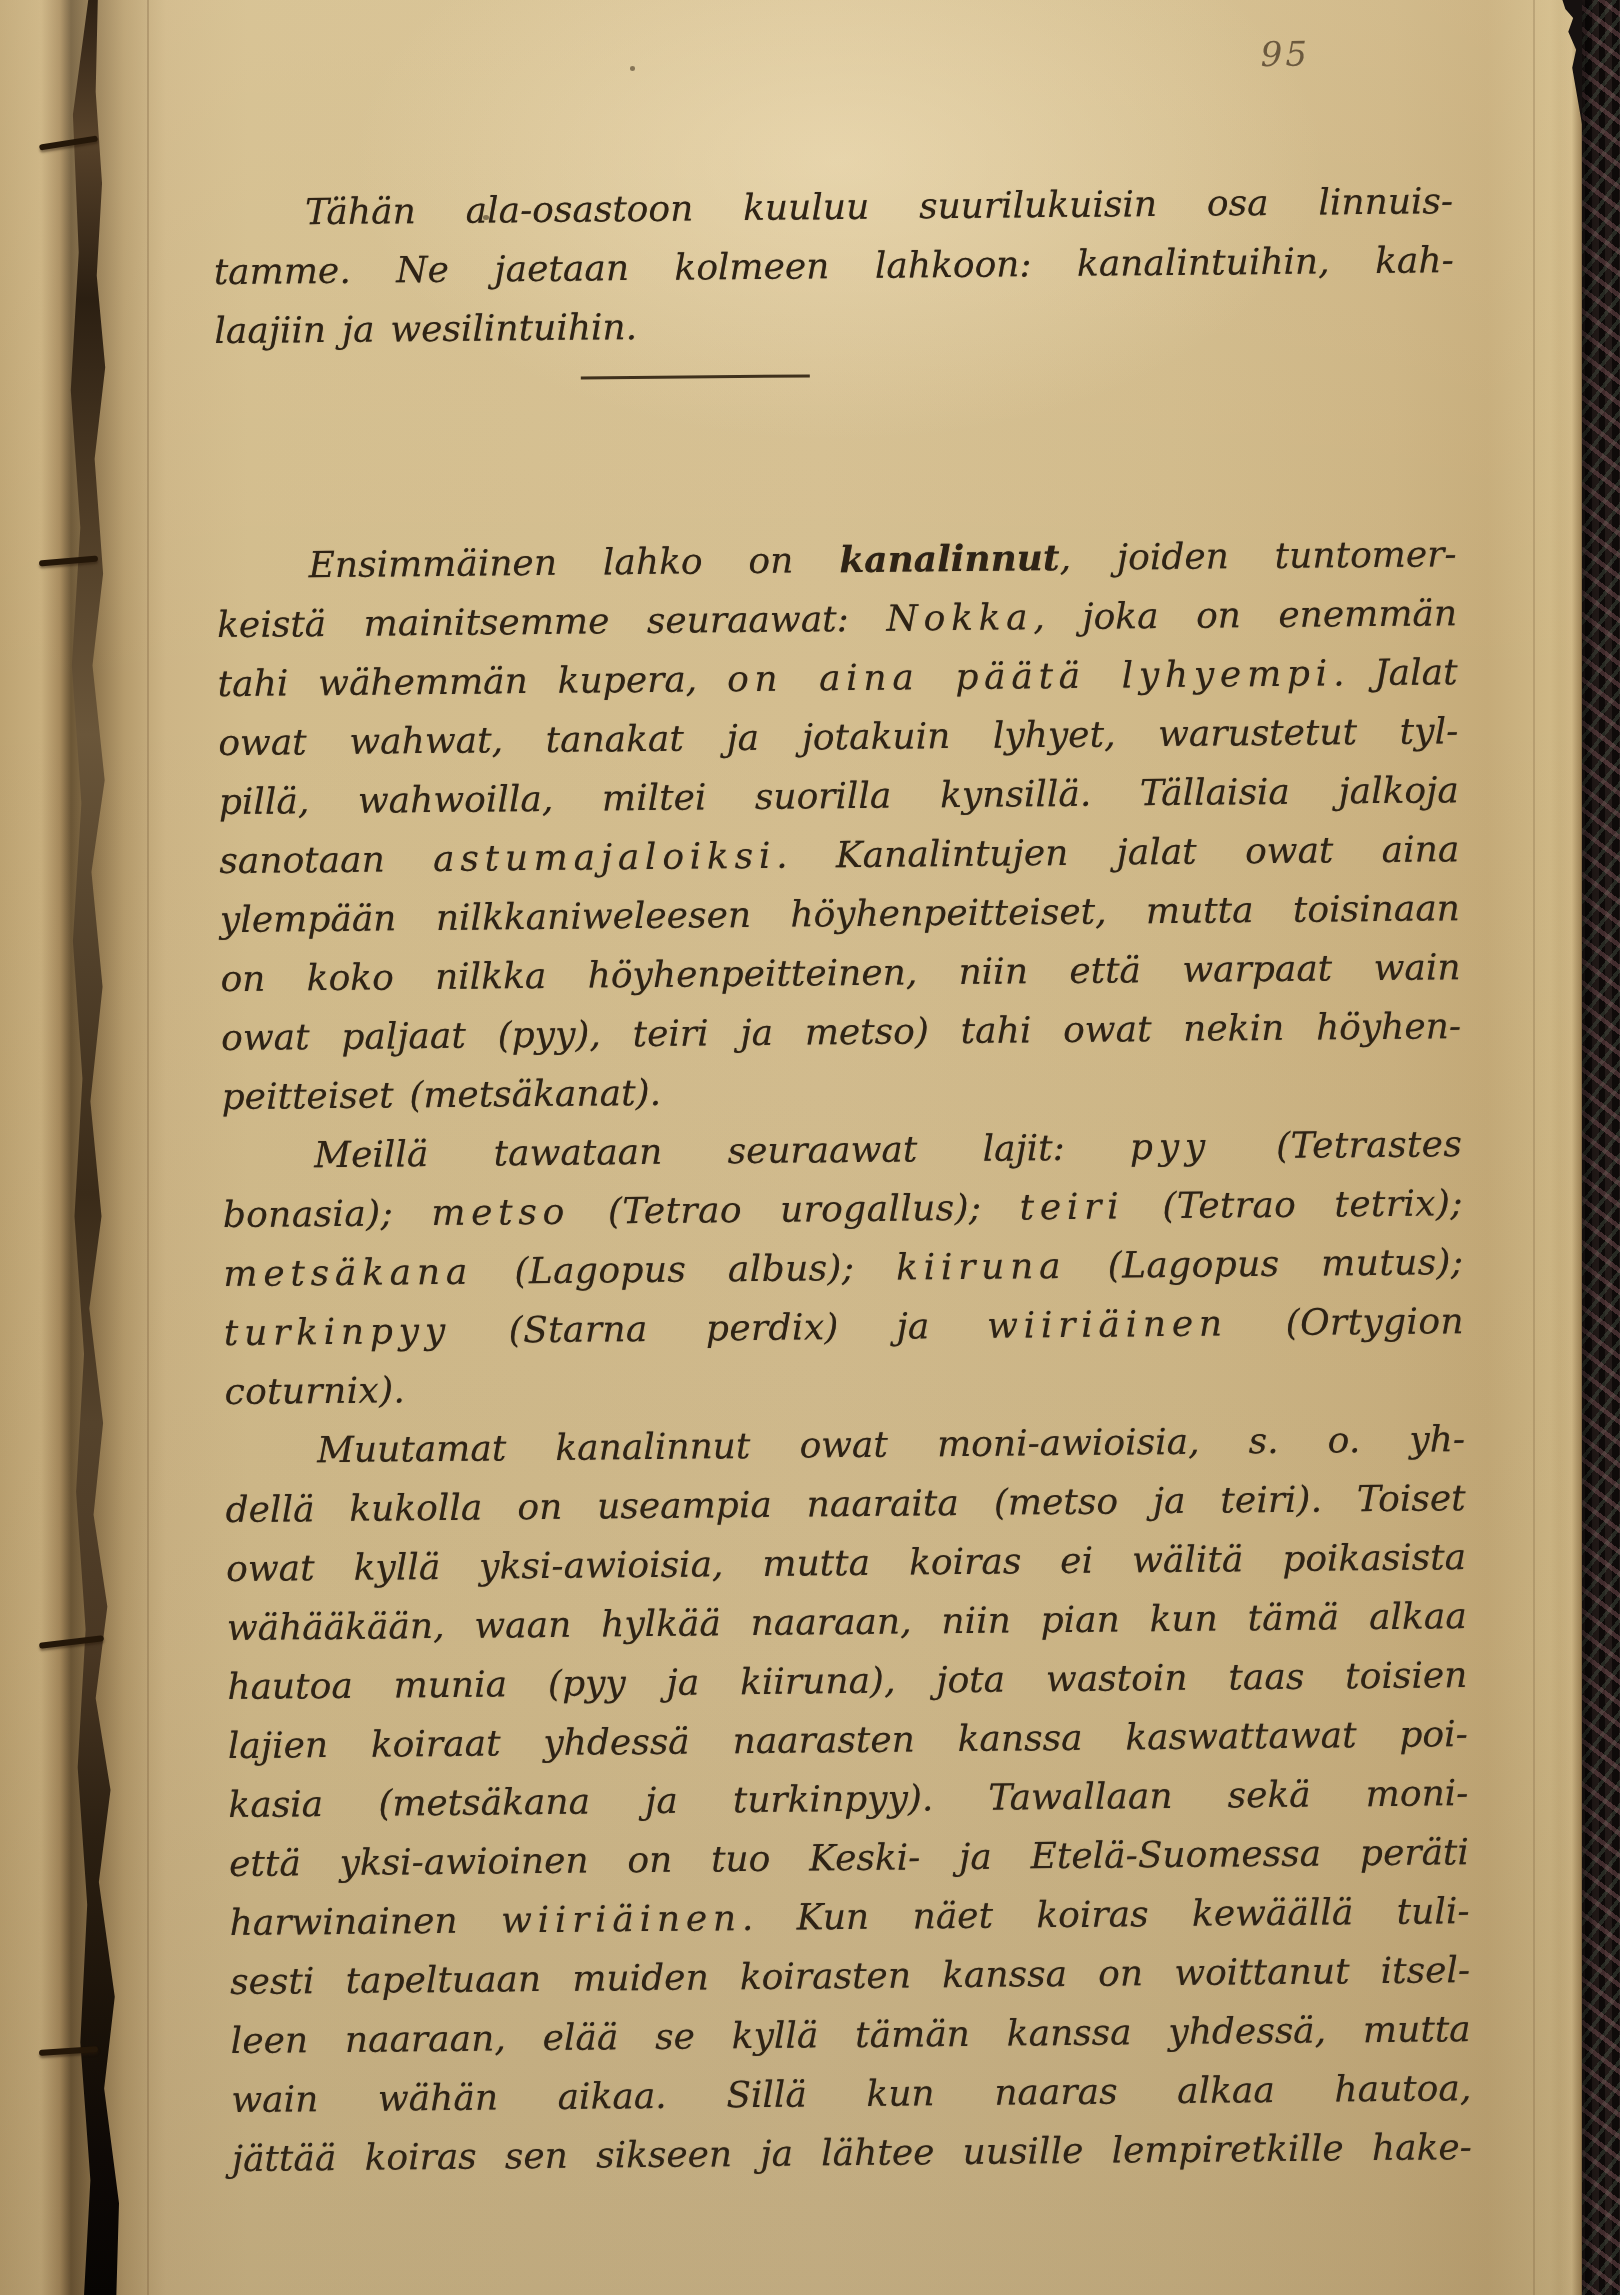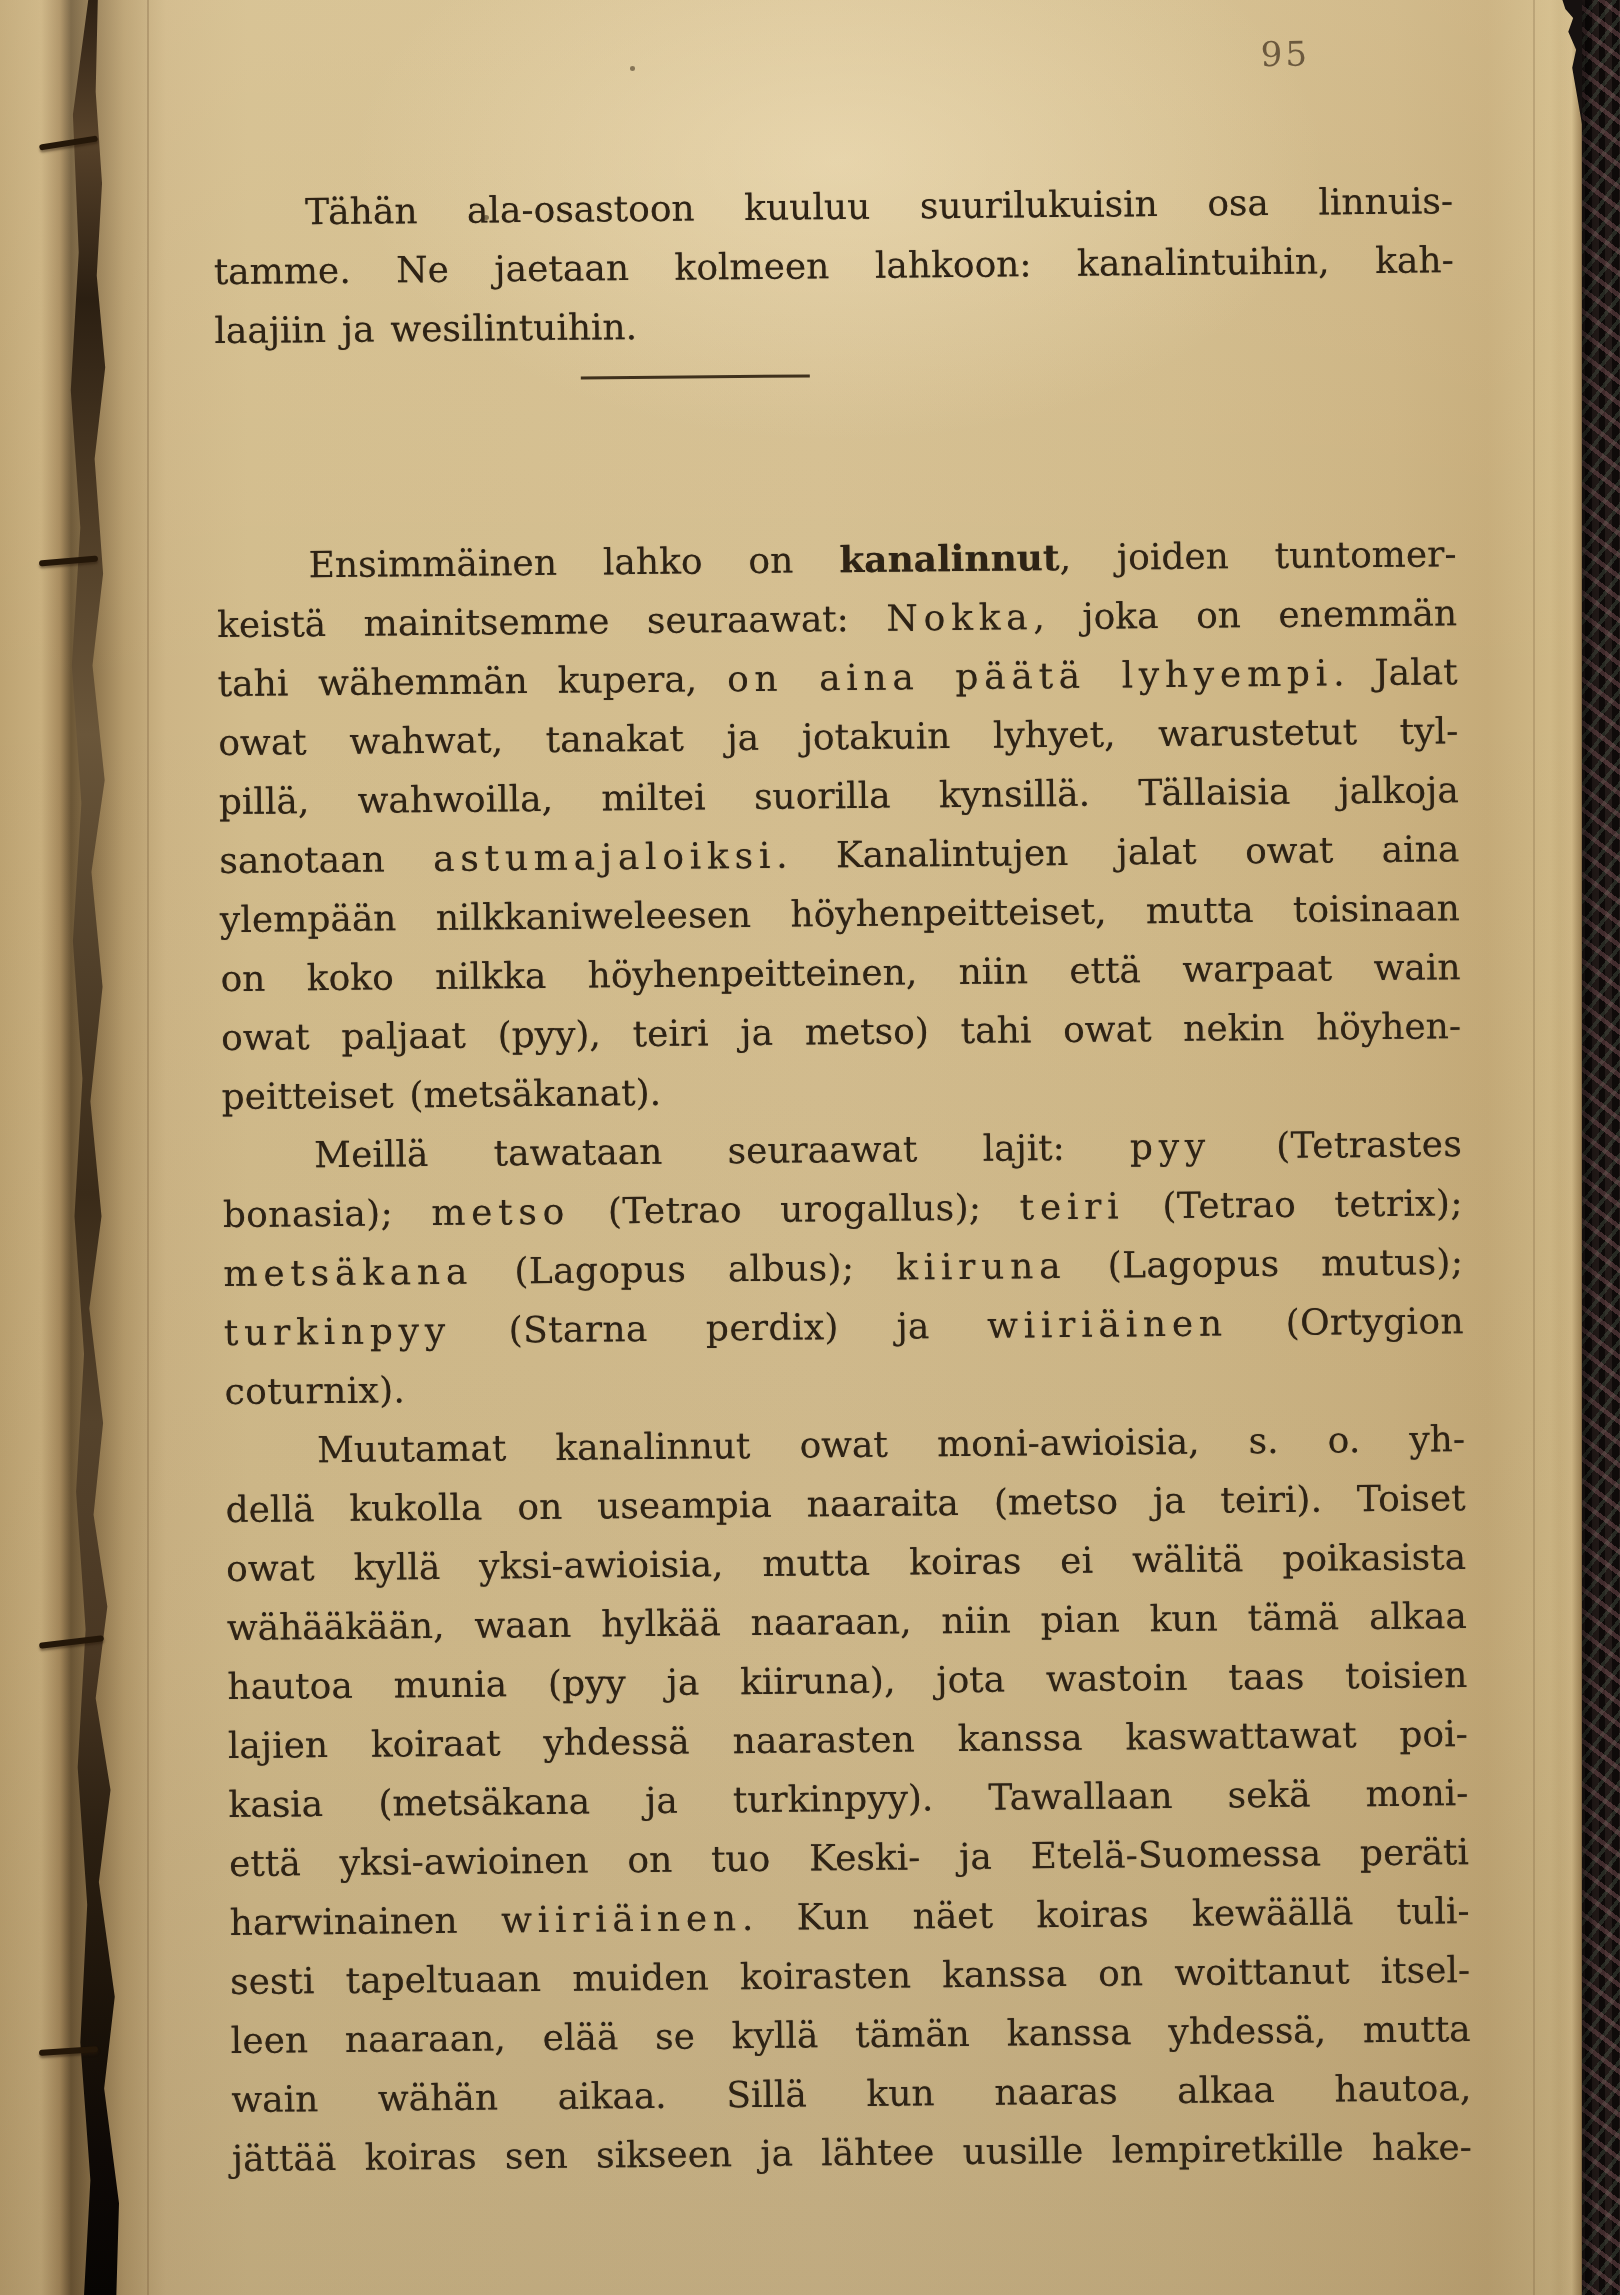--- a/index.html
+++ b/index.html
@@ -21,20 +21,21 @@
   .page{
     position:absolute;left:0;top:0;bottom:0;right:39px;
     background:
       radial-gradient(677px 391px at 53% 7%, rgba(248,233,197,.45), rgba(248,233,197,0) 72%),
       linear-gradient(180deg, rgba(255,241,206,.14) 0%, rgba(0,0,0,0) 30%, rgba(70,48,22,.05) 72%, rgba(58,38,18,.13) 100%),
       linear-gradient(90deg,
         #bda372 0px, #c8af7e 41px, #a68a5d 60px, #6b5636 71px, #8d744c 92px,
         #b59b6c 124px, #cdb586 166px, #d2bc8c 248px, #d4be90 52%, #d0b989 74%,
         #cbb281 88%, #c5ab79 94%, #cfb886 98%, #baa06e 100%);
     box-shadow:6px 0 13.5px rgba(0,0,0,.6);
+    font-style:italic;
   }
   .page::after{ 
     content:"";position:absolute;right:0;top:0;bottom:0;width:22.6px;
     background:linear-gradient(90deg, rgba(0,0,0,0), rgba(255,236,190,.22) 55%, rgba(126,99,62,.45) 95%, rgba(55,40,22,.55) 100%);
   }
   .crease-right{
     position:absolute;right:47px;top:0;bottom:0;width:2.3px;
     background:rgba(96,72,42,.20);
   }
   .corner-notch{ 

